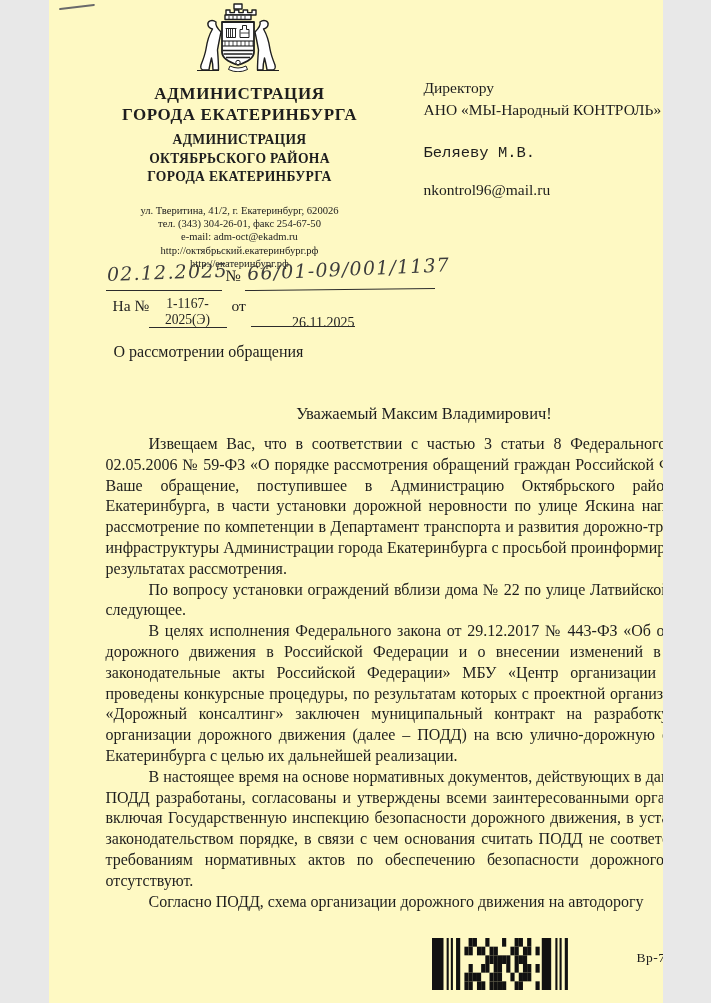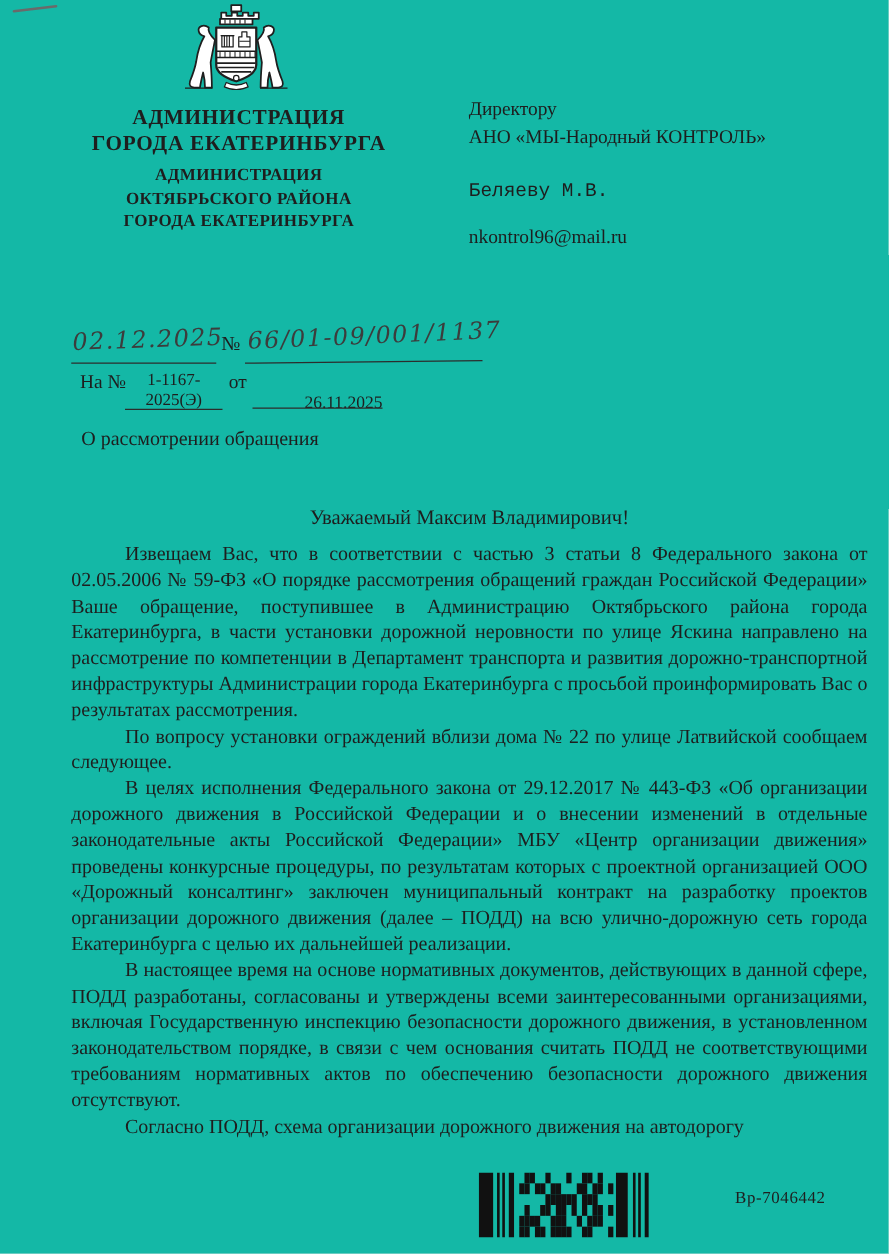--- a/index.html
+++ b/index.html
@@ -1,22 +1,22 @@
 <!DOCTYPE html>
 <html lang="ru"><head>
 <meta charset="utf-8">
 <style>
   * { margin: 0; padding: 0; box-sizing: border-box; }
   html, body { background: #e8e8e8; }
   .page {
     position: relative;
-    width: 711px;
+    width: 614px;
     height: 1003px;
     margin: 0 auto;
-    background: #14b8a6;
+    background: #fef9c3;
     overflow: hidden;
     font-family: "Liberation Serif", "DejaVu Serif", serif;
     color: #1e1e1e;
   }
   
   .artifact {
     position: absolute; left: 10px; top: 6px;
     width: 36px; height: 2px; background: #6a6a6a;
     transform: rotate(-7deg); border-radius: 2px;
   }
@@ -112,20 +112,27 @@
       <div>АДМИНИСТРАЦИЯ</div>
       <div>ГОРОДА ЕКАТЕРИНБУРГА</div>
     </div>
 
     <div class="division">
       <div>АДМИНИСТРАЦИЯ</div>
       <div>ОКТЯБРЬСКОГО РАЙОНА</div>
       <div>ГОРОДА ЕКАТЕРИНБУРГА</div>
     </div>
 
+    <div class="contact">
+      <div>ул. Тверитина, 41/2, г. Екатеринбург, 620026</div>
+      <div>тел. (343) 304-26-01, факс 254-67-50</div>
+      <div>e-mail: adm-oct@ekadm.ru</div>
+      <div>http://октябрьский.екатеринбург.рф</div>
+      <div>http://екатеринбург.рф</div>
+    </div>
   </div>
 
   <div class="addressee">
     <div>Директору</div>
     <div>АНО «МЫ-Народный КОНТРОЛЬ»</div>
     <div class="gap-lg">Беляеву М.В.</div>
     <div class="gap-md">nkontrol96@mail.ru</div>
   </div>
 
   <div class="hw hw-date">02.12.2025</div>

